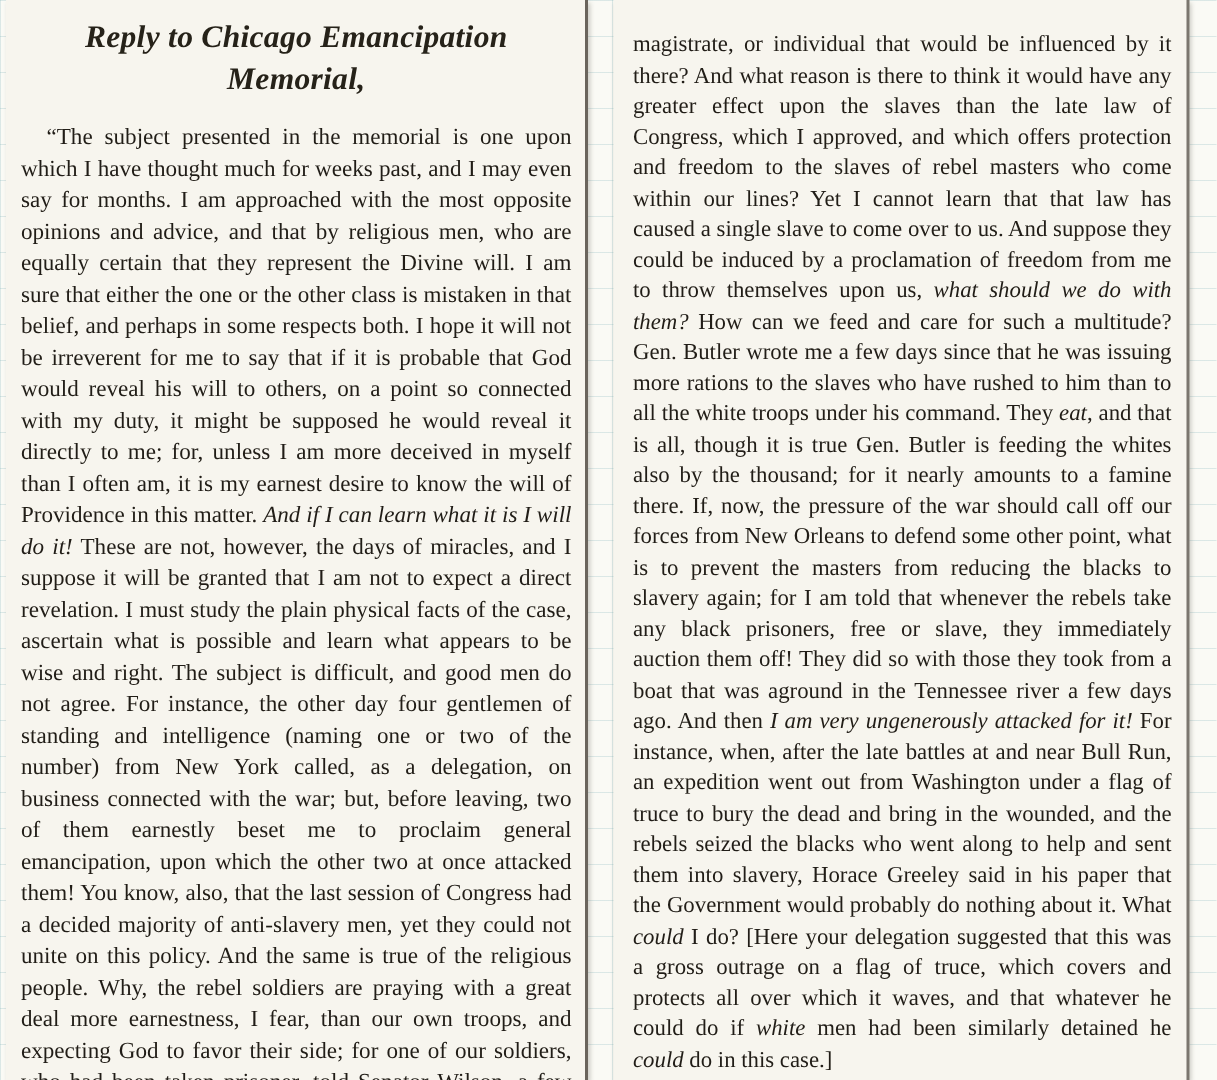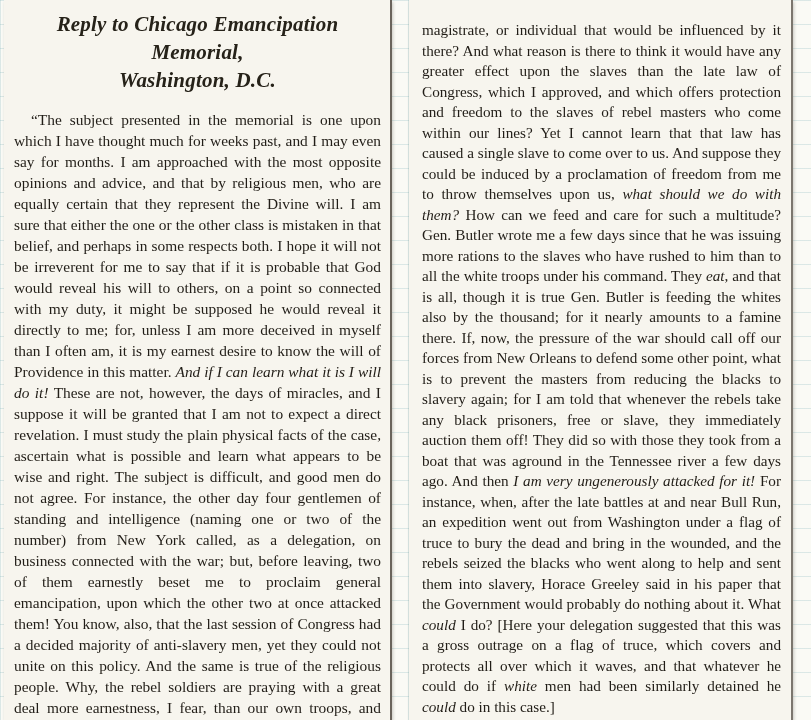--- a/index.html
+++ b/index.html
@@ -42,21 +42,20 @@
   .para.indent { text-indent: 17px; }
   em { font-style: italic; }
 </style>
 </head>
 <body>
 
 <div class="canvas">
   <div class="paper paper-left">
     <h1 class="title">
       <span class="tline">Reply to Chicago Emancipation Memorial,</span>
-      <span class="tline">Washington, D.C.</span>
     </h1>
     <div class="col">
         <p class="para indent"><span>“The subject presented in the memorial is one upon which I have thought much for weeks past, and I may even say for months. I am approached with the most opposite opinions and advice, and that by religious men, who are equally certain that they represent the Divine will. I am sure that either the one or the other class is mistaken in that belief, and perhaps in some respects both. I hope it will not be irreverent for me to say that if it is probable that God would reveal his will to others, on a point so connected with my duty, it might be supposed he would reveal it directly to me; for, unless I am more deceived in myself than I often am, it is my earnest desire to know the will of Providence in this matter. </span><em>And if I can learn what it is I will do it!</em><span> These are not, however, the days of miracles, and I suppose it will be granted that I am not to expect a direct revelation. I must study the plain physical facts of the case, ascertain what is possible and learn what appears to be wise and right. The subject is difficult, and good men do not agree. For instance, the other day four gentlemen of standing and intelligence (naming one or two of the number) from New York called, as a delegation, on business connected with the war; but, before leaving, two of them earnestly beset me to proclaim general emancipation, upon which the other two at once attacked them! You know, also, that the last session of Congress had a decided majority of anti-slavery men, yet they could not unite on this policy. And the same is true of the religious people. Why, the rebel soldiers are praying with a great deal more earnestness, I fear, than our own troops, and expecting God to favor their side; for one of our soldiers, who had been taken prisoner, told Senator Wilson, a few days since, that he met with nothing so discouraging as the evident sincerity of those he was among in their prayers. But we will talk over the merits of the case.</span></p>
       </div>
   </div>
   <div class="paper paper-right">
     <div class="col">
         <p class="para"><span>magistrate, or individual that would be influenced by it there? And what reason is there to think it would have any greater effect upon the slaves than the late law of Congress, which I approved, and which offers protection and freedom to the slaves of rebel masters who come within our lines? Yet I cannot learn that that law has caused a single slave to come over to us. And suppose they could be induced by a proclamation of freedom from me to throw themselves upon us, </span><em>what should we do with them?</em><span> How can we feed and care for such a multitude? Gen. Butler wrote me a few days since that he was issuing more rations to the slaves who have rushed to him than to all the white troops under his command. They </span><em>eat</em><span>, and that is all, though it is true Gen. Butler is feeding the whites also by the thousand; for it nearly amounts to a famine there. If, now, the pressure of the war should call off our forces from New Orleans to defend some other point, what is to prevent the masters from reducing the blacks to slavery again; for I am told that whenever the rebels take any black prisoners, free or slave, they immediately auction them off! They did so with those they took from a boat that was aground in the Tennessee river a few days ago. And then </span><em>I am very ungenerously attacked for it!</em><span> For instance, when, after the late battles at and near Bull Run, an expedition went out from Washington under a flag of truce to bury the dead and bring in the wounded, and the rebels seized the blacks who went along to help and sent them into slavery, Horace Greeley said in his paper that the Government would probably do nothing about it. What </span><em>could</em><span> I do? [Here your delegation suggested that this was a gross outrage on a flag of truce, which covers and protects all over which it waves, and that whatever he could do if </span><em>white</em><span> men had been similarly detained he </span><em>could</em><span> do in this case.]</span></p>
         <p class="para indent"><span>“Now, then, tell me, if you please, what possible result of good would follow the issuing of such a proclamation as you desire? Understand, I raise no objections against it on legal or constitutional grounds; for, as commander-in-chief of the army and navy, in time of war, I suppose I have a right to take any measure which may best subdue the enemy. Nor do I urge objections of a moral nature, in view of possible consequences of insurrection and massacre at the South. I view the matter as a practical war measure, to be decided upon according to the advantages or disadvantages it may offer to the</span></p>
       </div>

